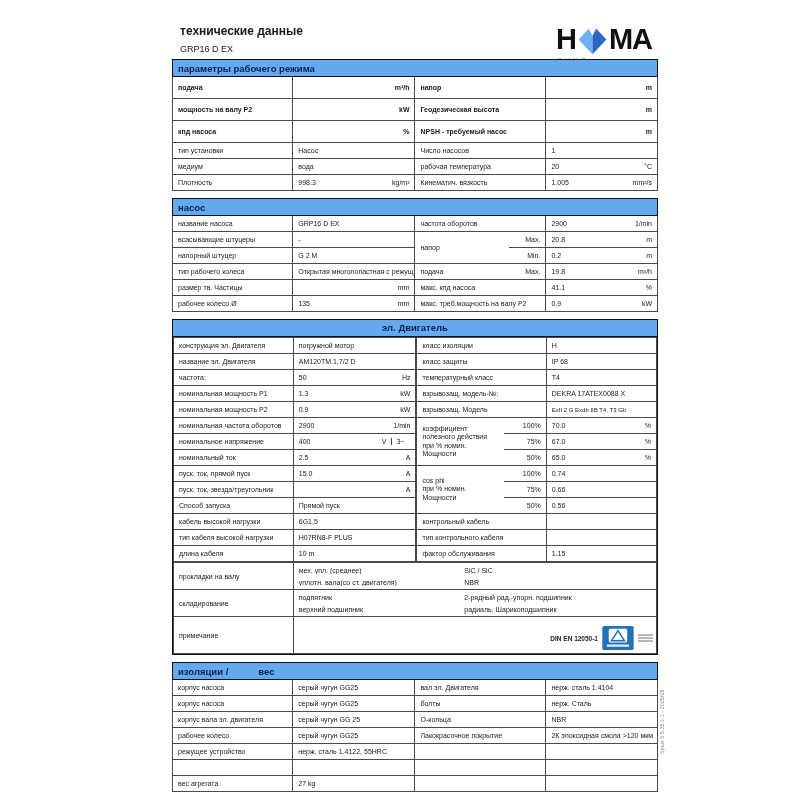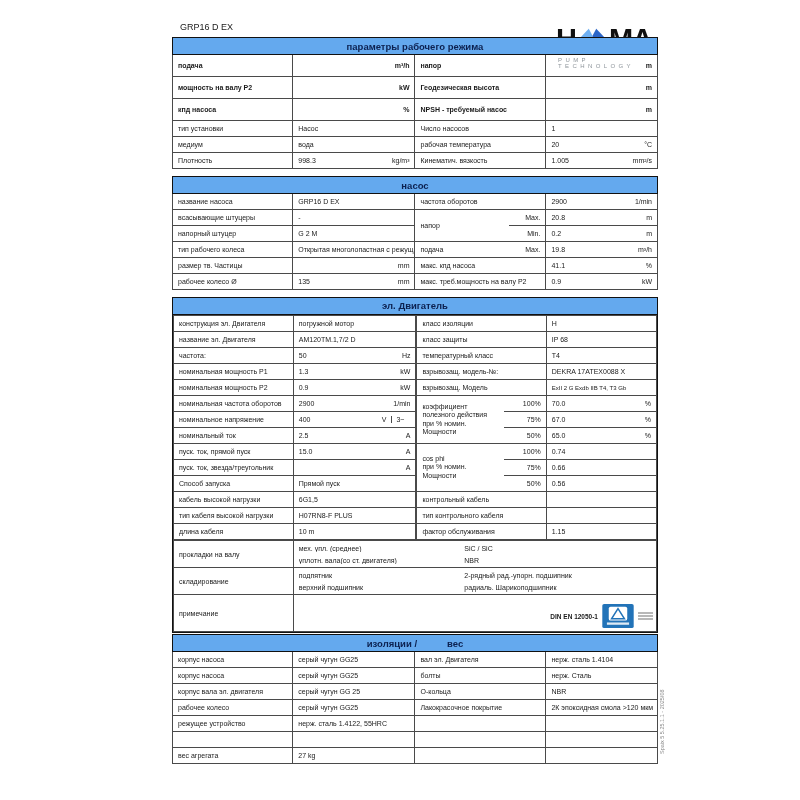--- a/index.html
+++ b/index.html
@@ -16,31 +16,31 @@
   .logo{position:absolute;left:556px;top:24px;width:108px;}
   .logo-row{display:flex;align-items:center;}
   .logo-letter{font-size:29px;font-weight:bold;letter-spacing:-1px;color:#101010;line-height:1;}
   .logo-diamond{width:31px;height:31px;margin:0 1px;}
   .logo-tagline{font-size:6px;letter-spacing:3.4px;color:#8e959b;margin-top:2px;padding-left:2px;}
 
   
   table{border-collapse:collapse;table-layout:fixed;width:100%;margin:0 0 7px 0;border:1.6px solid #111;}
   td{border:1px solid #4a4a4a;font-size:7px;padding:1px 5px;height:13px;vertical-align:middle;
      overflow:hidden;white-space:nowrap;}
-  .sec{background:#64a9ee;color:#0c2150;font-weight:bold;text-align:center;font-size:9.5px;
+  .sec{background:#64a9ee;color:#0c2150;font-weight:bold;text-align:left;font-size:9.5px;
        height:14px;border:1px solid #111;}
   .vu{display:flex;justify-content:space-between;align-items:center;}
   .boldrow td{font-weight:bold;height:19px;}
   .ralign{text-align:right;}
   .noleft{border-left:none;}
   .noright{border-right:none;}
   .extra{border-left:1px solid #4a4a4a;padding-left:4px;margin-left:5px;min-width:14px;display:inline-block;}
 
   
-  .mframe{border:1.6px solid #111;margin-bottom:1px;}
+  .mframe{border:1.6px solid #111;margin-bottom:7px;}
   .secdiv{background:#64a9ee;color:#0c2150;font-weight:bold;text-align:center;font-size:9.5px;
           padding:2px 0 3px 0;border-bottom:1px solid #111;}
   .halves{display:flex;}
   .halves table,.bottomt{border:none;margin:0;}
   .lefth{width:50.3%;}
   .righth{width:49.7%;}
   .mlbl{white-space:normal;line-height:1.2;vertical-align:middle;}
   .line{display:flex;align-items:center;height:12px;}
   .line .sub{width:47%;overflow:hidden;}
   .notecell{height:34px;position:relative;}
@@ -64,20 +64,21 @@
         <polygon points="20,1 38,20 20,39" fill="#2C66C8"></polygon>
         <polygon points="12,0 20,15 28,0" fill="#ffffff"></polygon>
       </svg>
       <span class="logo-letter">MA</span>
     </div>
     <div class="logo-tagline">PUMP TECHNOLOGY</div>
   </div>
 
   <div class="content">
 
+    <div class="doc-title">технические данные</div>
     <div class="doc-model">GRP16 D EX</div>
 
     <table>
       <colgroup>
           <col style="width:24.8%">
           <col style="width:25.2%">
           <col style="width:27%">
           <col style="width:23%">
         </colgroup>
       <tbody>

